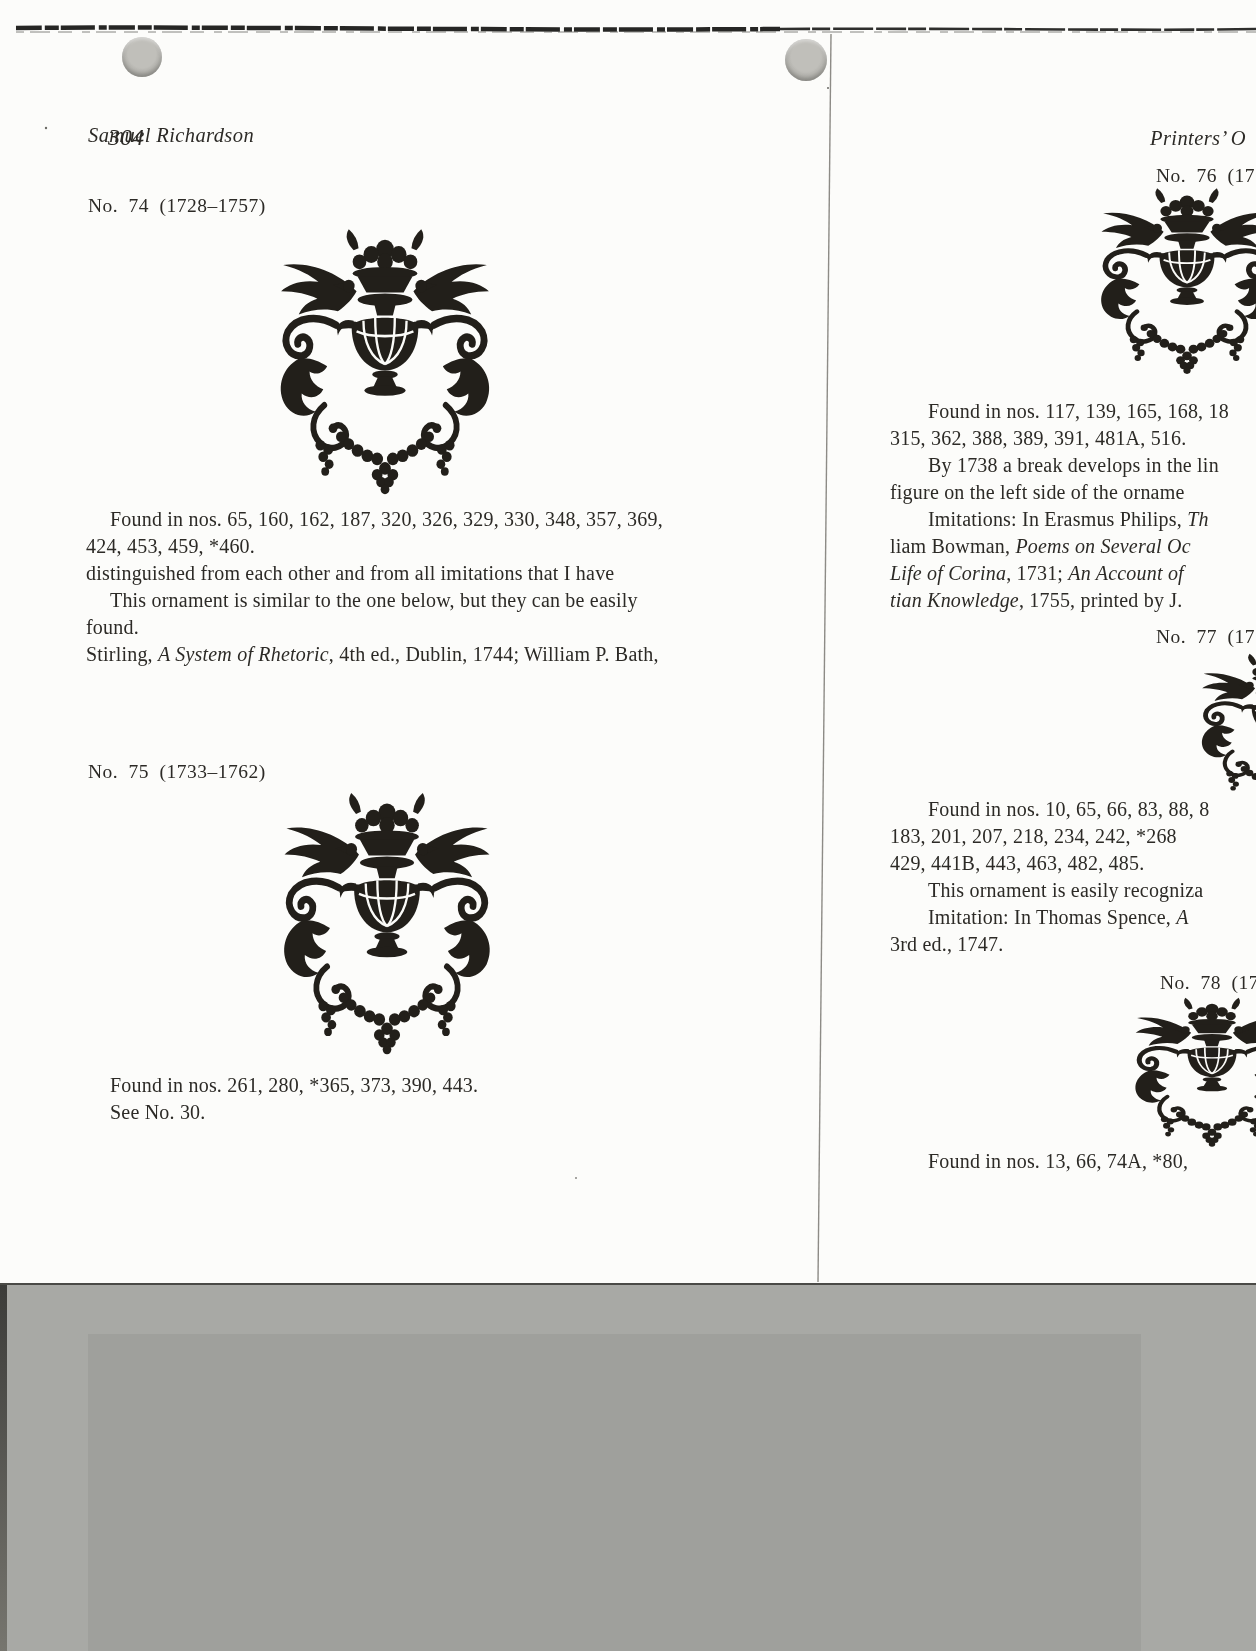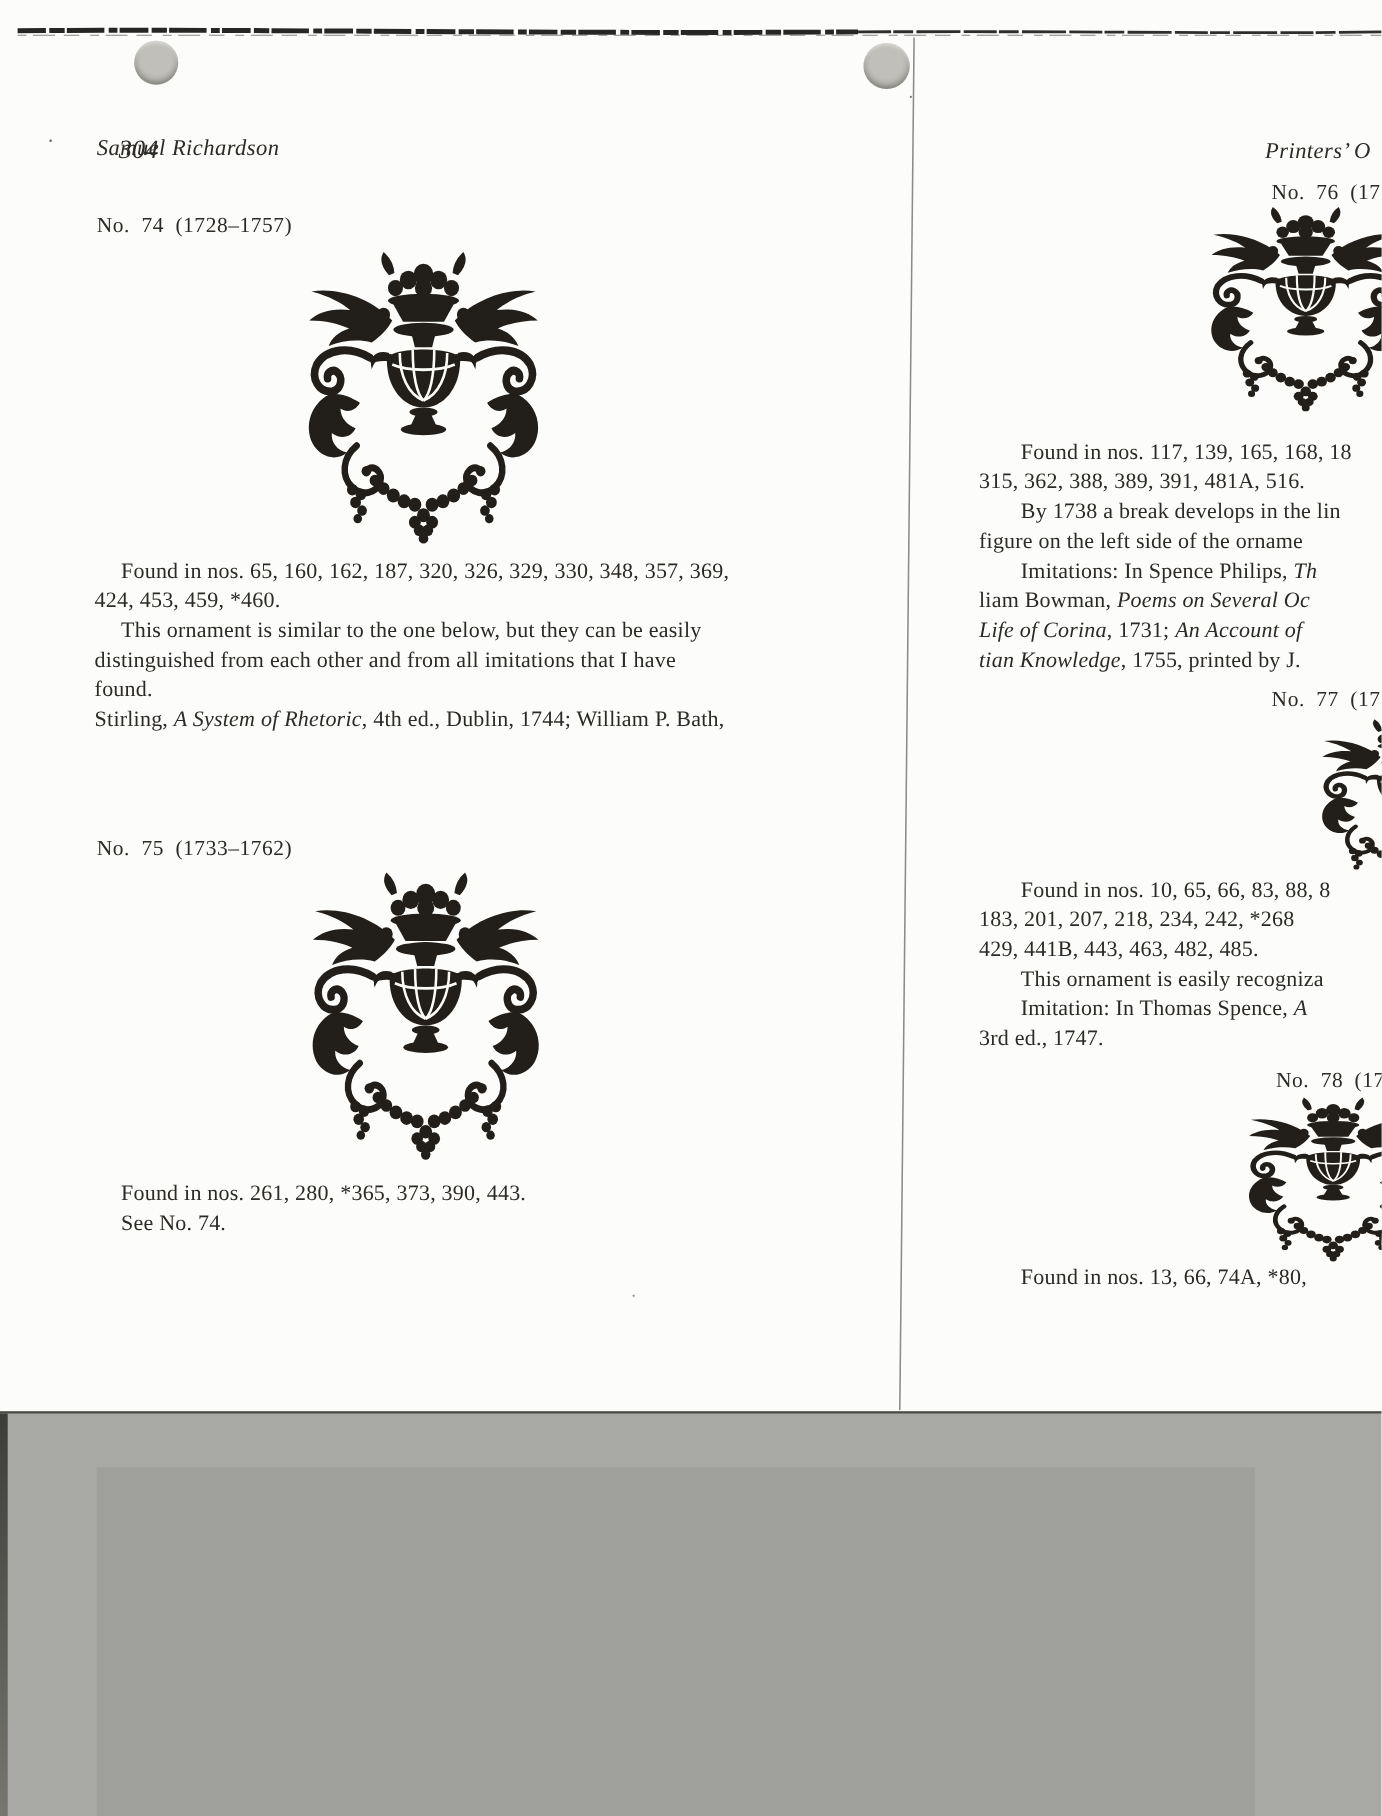--- a/index.html
+++ b/index.html
@@ -110,51 +110,51 @@
   <div class="abs runhead centerbox" style="left:88px;top:124px;width:550px;">Samuel Richardson</div>
 
   <div class="abs no-head centerbox" style="left:88px;top:195px;width:530px;">No. 74 (1728–1757)</div>
   <svg class="orn" style="left:238px;top:226px;" width="294" height="274" viewBox="0 0 300 260" preserveAspectRatio="none">
       <use href="#orn-full"></use>
     </svg>
 
   <div class="abs" style="left:86px;top:506px;width:610px;">
     <div class="line ind"><span>Found in nos. 65, 160, 162, 187, 320, 326, 329, 330, 348, 357, 369,</span></div>
     <div class="line"><span>424, 453, 459, *460.</span></div>
+    <div class="line"><span>distinguished from each other and from all imitations that I have</span></div>
     <div class="line ind"><span>This ornament is similar to the one below, but they can be easily</span></div>
-    <div class="line"><span>distinguished from each other and from all imitations that I have</span></div>
     <div class="line"><span>found.</span></div>
     <div class="line"><span>Stirling, </span><i>A System of Rhetoric</i><span>, 4th ed., Dublin, 1744; William P. Bath,</span></div>
   </div>
 
   <div class="abs no-head centerbox" style="left:88px;top:761px;width:530px;">No. 75 (1733–1762)</div>
   <svg class="orn" style="left:242px;top:790px;" width="290" height="270" viewBox="0 0 300 260" preserveAspectRatio="none">
       <use href="#orn-full"></use>
     </svg>
 
   <div class="abs" style="left:86px;top:1072px;width:610px;">
     <div class="line ind"><span>Found in nos. 261, 280, *365, 373, 390, 443.</span></div>
-    <div class="line ind"><span>See No. 74.</span></div>
+    <div class="line ind"><span>See No. 30.</span></div>
   </div>
 </div>
 
 <div class="right-col">
   <div class="abs runhead" style="left:1150px;top:127px;">Printers’ O</div>
 
   <div class="abs no-head" style="left:1156px;top:165px;">No. 76 (17</div>
   <svg class="orn" style="left:1066px;top:186px;" width="242" height="192" viewBox="0 0 300 260" preserveAspectRatio="none">
       <use href="#orn-full"></use>
     </svg>
 
   <div class="abs" style="left:890px;top:398px;width:400px;">
     <div class="line ind"><span>Found in nos. 117, 139, 165, 168, 18</span></div>
     <div class="line"><span>315, 362, 388, 389, 391, 481A, 516.</span></div>
     <div class="line ind"><span>By 1738 a break develops in the lin</span></div>
     <div class="line"><span>figure on the left side of the orname</span></div>
-    <div class="line ind"><span>Imitations: In Spence Philips, </span><i>Th</i></div>
+    <div class="line ind"><span>Imitations: In Erasmus Philips, </span><i>Th</i></div>
     <div class="line"><span>liam Bowman, </span><i>Poems on Several Oc</i></div>
     <div class="line"><i>Life of Corina</i><span>, 1731; </span><i>An Account of</i></div>
     <div class="line"><i>tian Knowledge</i><span>, 1755, printed by J.</span></div>
   </div>
 
   <div class="abs no-head" style="left:1156px;top:626px;">No. 77 (17</div>
   <svg class="orn" style="left:1172px;top:652px;" width="206" height="152" viewBox="0 0 300 260" preserveAspectRatio="none">
       <use href="#orn-full"></use>
     </svg>
 

